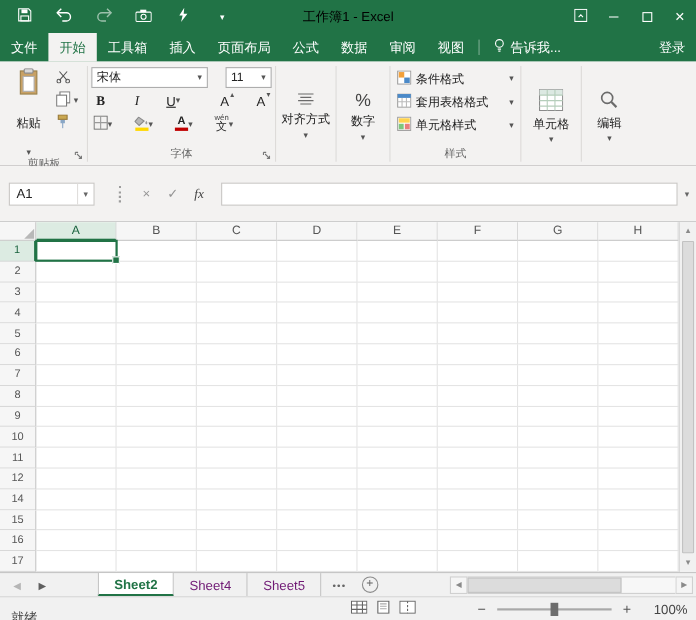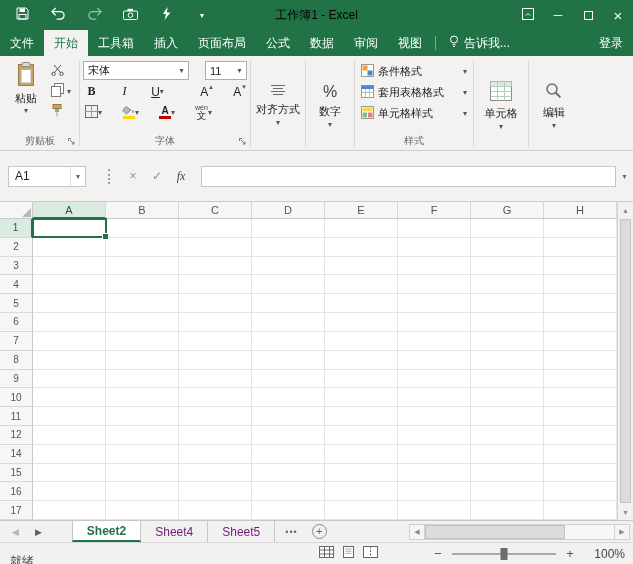--- a/index.html
+++ b/index.html
@@ -27,21 +27,21 @@
   .signin { margin-left: auto; }
 
   
   .ribbon { position: absolute; top: 56px; left: 0; width: 633px; height: 95px; background: #f3f2f1; border-bottom: 1px solid #d0cece; display: flex; padding: 1px 2px 0 2px; }
   .rgroup { position: relative; display: flex; flex-direction: column; height: 92px; padding: 1px 2px 0 2px; }
   .rg-body { flex: 1; display: flex; }
   .rg-label { height: 15px; line-height: 14px; text-align: center; font-size: 10px; color: #666; }
   .launcher { position: absolute; right: 1px; bottom: 2px; width: 12px; height: 12px; background: transparent; border: none; display: flex; align-items: center; justify-content: center; }
   .rdiv { width: 1px; background: #dddbd9; margin: 3px 1px; }
 
-  .bigbtn { width: 44px; display: flex; flex-direction: column; align-items: center; padding-top: 3px; gap: 2px; background: transparent; border: 1px solid transparent; cursor: default; }
+  .bigbtn { width: 44px; display: flex; flex-direction: column; align-items: center; padding-top: 3px; gap: 16px; background: transparent; border: 1px solid transparent; cursor: default; }
   .bigbtn .bb-label { font-size: 11px; color: #222; line-height: 13px; white-space: nowrap; }
   .caret { font-size: 8px; color: #555; line-height: 7px; }
   .bigbtn.tall { height: 100%; justify-content: center; gap: 3px; width: 48px; }
 
   .minicol { display: flex; flex-direction: column; gap: 1px; padding-top: 4px; }
   .minibtn { height: 19px; min-width: 28px; display: flex; align-items: center; gap: 3px; padding: 0 3px; background: transparent; border: none; color: #444; }
 
   .font-rows { display: flex; flex-direction: column; gap: 2px; padding-top: 3px; width: 164px; }
   .frow { display: flex; align-items: center; gap: 16px; }
   .combo { background: #fff; border: 1px solid #adadad; height: 19px; display: flex; align-items: center; font-size: 11px; color: #222; }
@@ -101,21 +101,21 @@
   .vs-thumb { flex: 1; width: 11px; margin: 1px 0; background: #dcdcdc; border: 1px solid #c2c2c2; border-radius: 1px; }
 
   
   .sheetbar { position: absolute; top: 520px; left: 0; width: 633px; height: 22px; background: #f1f1f1; border-top: 1px solid #c6c6c6; display: flex; align-items: stretch; font-size: 12px; }
   .snav { display: flex; align-items: center; gap: 16px; padding: 0 6px 0 12px; }
   .snav .arr { font-size: 9px; color: #5f5f5f; background: transparent; border: none; }
   .snav .arr.dim { color: #b5b5b5; }
   .stabs { display: flex; margin-left: 24px; }
   .stab { padding: 0 14px; display: flex; align-items: center; border-right: 1px solid #c6c6c6; color: #701a75; }
   .stab:first-child { border-left: 1px solid #c6c6c6; }
-  .stab.active { background: #fff; color: #217346; font-weight: bold; border-bottom: 2px solid #217346; }
+  .stab.active { background: #fff; color: #217346; font-weight: bold; border-bottom: 2px solid #217346; margin-left: 17px; }
   .smore { display: flex; align-items: center; padding: 0 10px; color: #666; font-size: 9px; letter-spacing: 1px; background: transparent; border: none; }
   .saddbtn { width: 15px; height: 15px; border: 1px solid #8c8c8c; border-radius: 50%; color: #666; display: flex; align-items: center; justify-content: center; font-size: 11px; line-height: 1; align-self: center; margin-left: 4px; background: transparent; }
   .hscroll { margin-left: auto; display: flex; align-items: center; width: 224px; padding-right: 3px; }
   .hs-btn { width: 16px; height: 16px; background: #f5f5f5; border: 1px solid #d0d0d0; color: #8a8a8a; font-size: 7px; display: flex; align-items: center; justify-content: center; }
   .hs-track { flex: 1; height: 16px; border-top: 1px solid #d0d0d0; border-bottom: 1px solid #d0d0d0; position: relative; background: #f7f7f7; }
   .hs-thumb { position: absolute; left: 0; top: 0; height: 100%; width: 74%; background: #dcdcdc; border: 1px solid #c2c2c2; }
 
   
   .statusbar { position: absolute; top: 542px; left: 0; width: 633px; height: 22px; background: #f1f1f1; border-top: 1px solid #d6d6d6; display: flex; align-items: center; color: #444; }
   .ready { padding-left: 10px; margin-top: 16px; }

